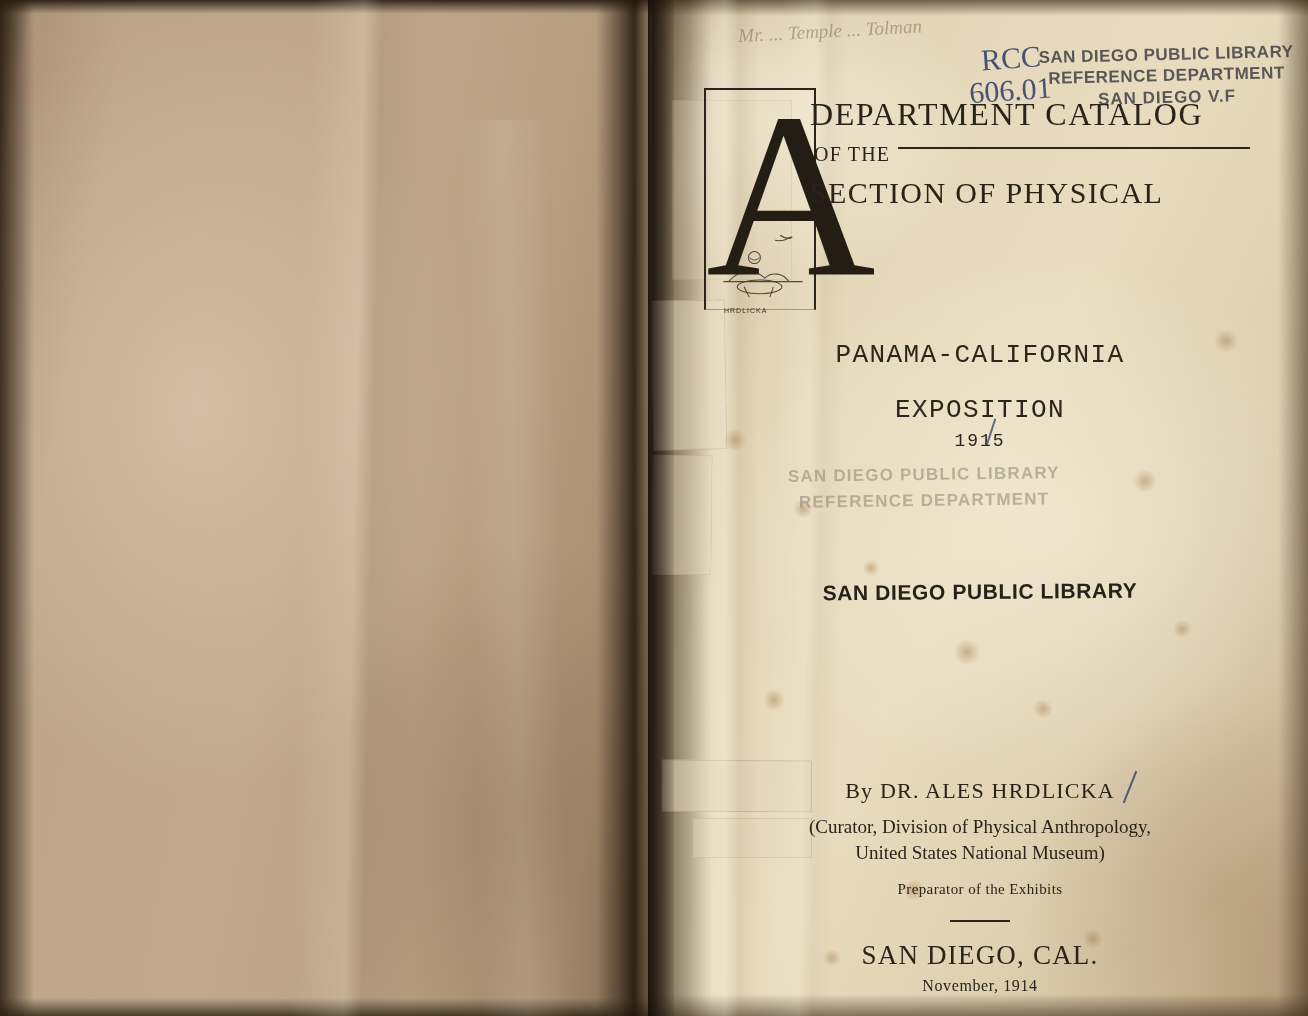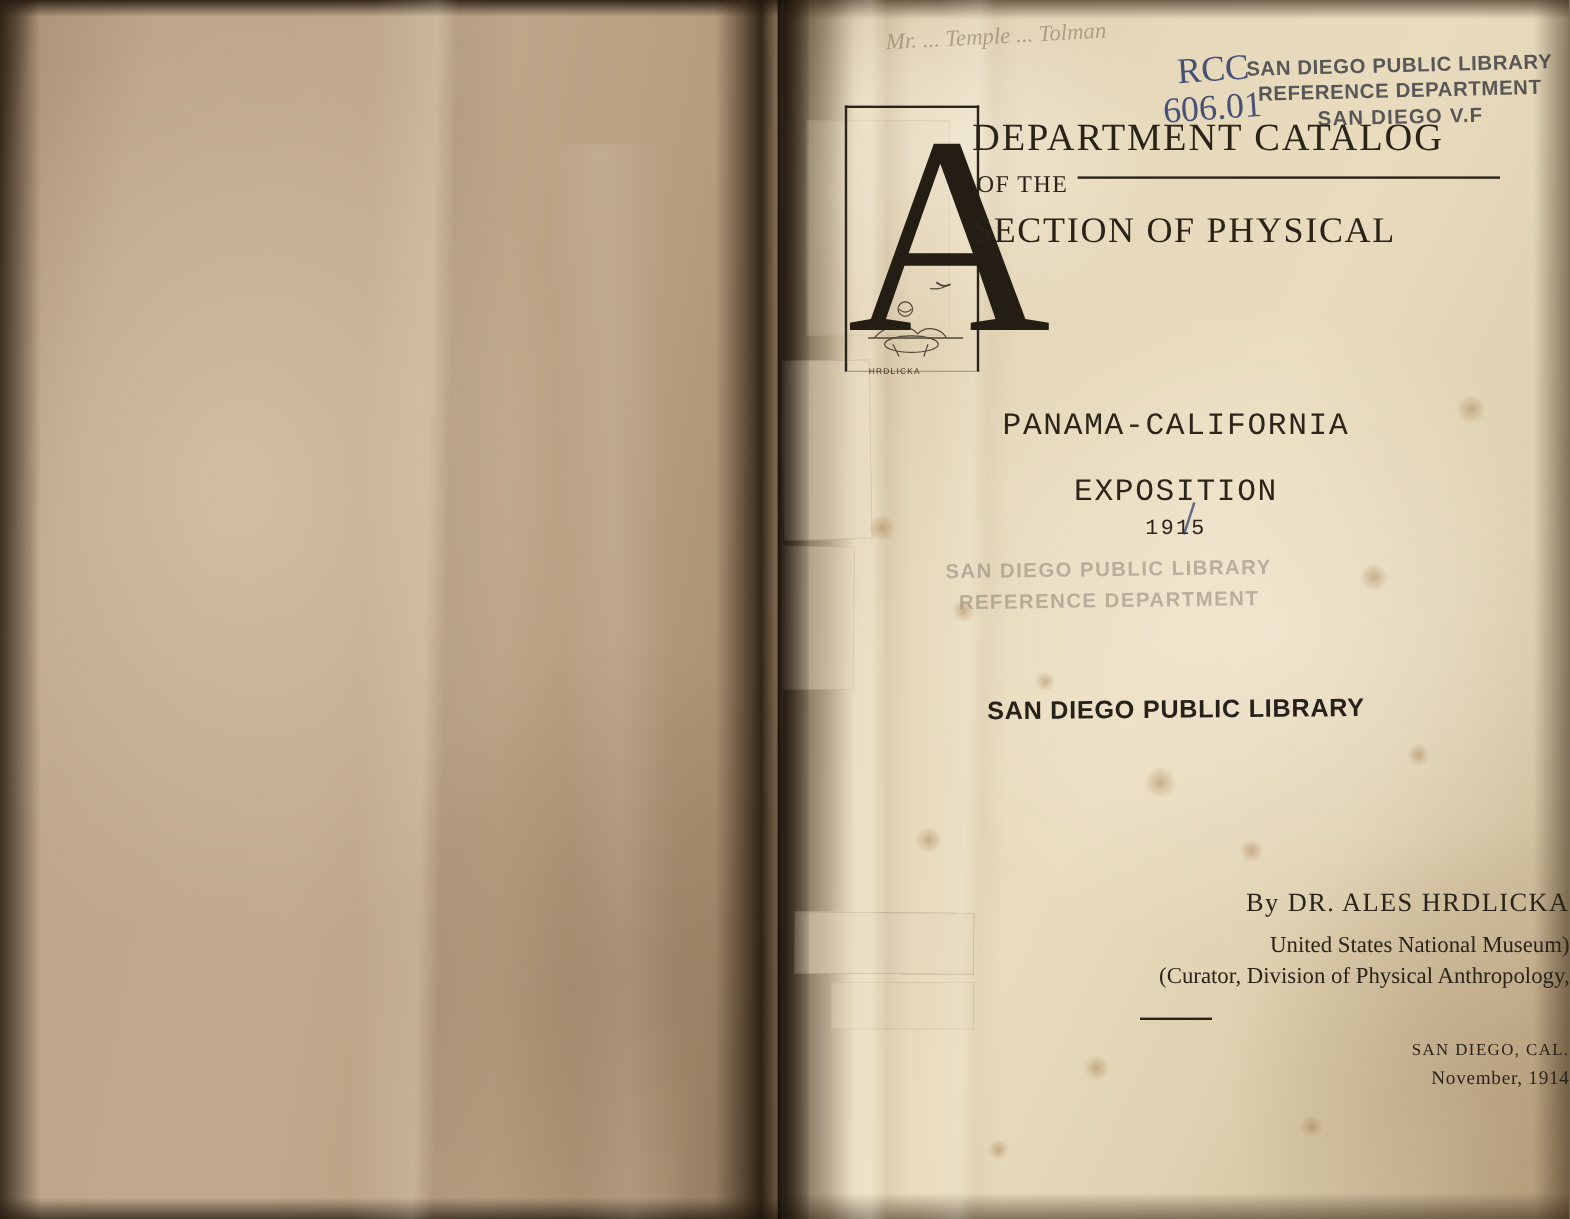--- a/index.html
+++ b/index.html
@@ -283,22 +283,22 @@
     font-family: "Liberation Sans", sans-serif;
     font-weight: bold;
     font-size: 21px;
     letter-spacing: 0.6px;
     color: #26211a;
     transform: rotate(-0.5deg);
   }
 
   .author-block {
     position: absolute;
-    left: 0; top: 739px; width: 656px;
-    text-align: right;
+    left: 0; top: 778px; width: 656px;
+    text-align: center;
     color: #2a2318;
   }
   .author-block .by {
     font-size: 22px;
     letter-spacing: 1.2px;
     position: relative;
     display: inline-block;
   }
   .author-block .by .pen-slash {
     position: absolute;
@@ -317,21 +317,21 @@
     font-size: 15px;
     margin-top: 16px;
     letter-spacing: 0.4px;
   }
   .author-block .rule {
     width: 60px; height: 2px;
     background: #2a2318;
     margin: 22px auto 0;
   }
   .author-block .city {
-    font-size: 14px;
+    font-size: 27px;
     margin-top: 18px;
     letter-spacing: 1.2px;
   }
   .author-block .date {
     font-size: 16px;
     margin-top: 6px;
     letter-spacing: 0.6px;
   }
 
   .rp-crease {
@@ -438,23 +438,24 @@
       </div>
 
       <div class="lib-stamp">SAN DIEGO PUBLIC LIBRARY</div>
 
       <div class="author-block">
         <div class="by">
           <span>By DR. ALES HRDLICKA</span>
           <span class="pen-slash"></span>
         </div>
         <div class="curator">
+          <div>(Curator, Division of Physical Anthropology,</div>
           <div>United States National Museum)</div>
-          <div>(Curator, Division of Physical Anthropology,</div>
         </div>
+        <div class="prep">Preparator of the Exhibits</div>
         <div class="rule"></div>
         <div class="city">SAN DIEGO, CAL.</div>
         <div class="date">November, 1914</div>
       </div>
 
     </div>
   </div>
 
   <div class="spine-shadow"></div>
 </div>

